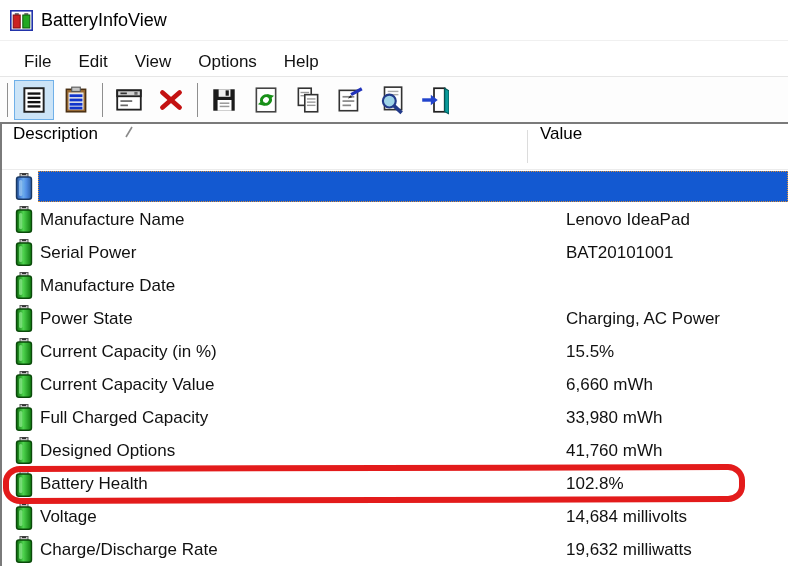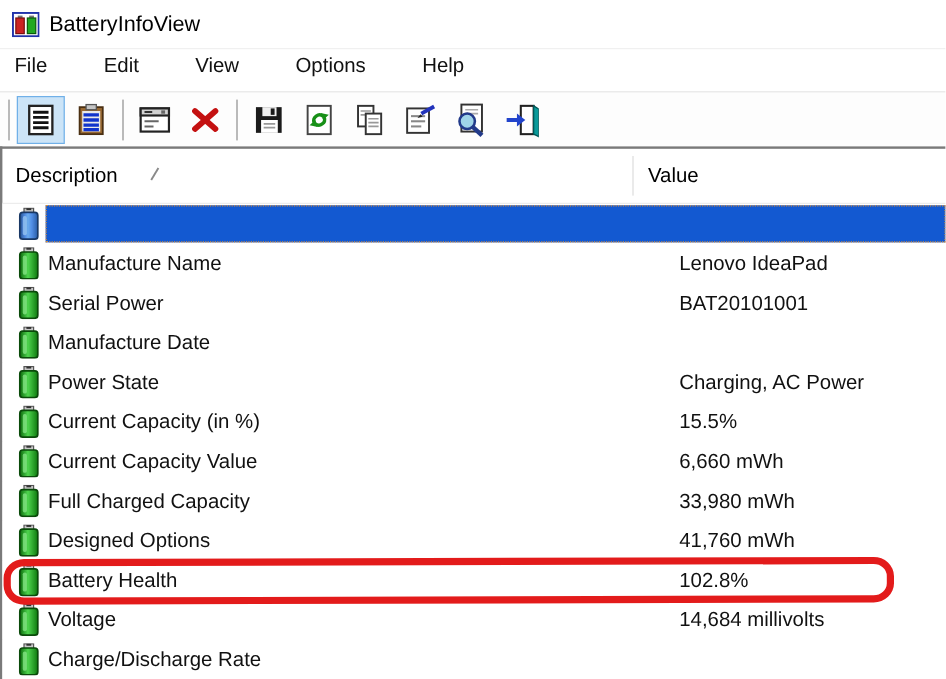--- a/index.html
+++ b/index.html
@@ -11,22 +11,22 @@
     position: relative;
   }
   
   .titlebar {
     height: 40px; display: flex; align-items: center;
     padding-left: 10px; gap: 8px; background: #fff;
   }
   .title-text { font-size: 18px; color: #000; }
   
   .menubar {
-    height: 36px; display: flex; align-items: flex-start;
-    padding-left: 2px; border-top: 1px solid #f0f0f0; background: #fff; gap: 20px;
+    height: 36px; display: flex; align-items: flex-end;
+    padding-left: 14px; border-top: 1px solid #f0f0f0; background: #fff;
   }
   .menu-item { font-size: 17px; padding: 4px 10px; margin-right: 7px; cursor: default; }
   
   .toolbar {
     height: 46px; display: flex; align-items: center;
     border-top: 1px solid #e6e6e6; background: #fdfdfd; padding-left: 2px;
   }
   .tb-sep { width: 1px; height: 34px; background: #8f8f8f; margin: 0 5px; flex: none; }
   .tb-btn {
     width: 40px; height: 40px; display: flex; align-items: center; justify-content: center;
@@ -35,21 +35,21 @@
   .tb-btn.active {
     background: var(--toolbar-active-bg, #cce4f7);
     border: 1px solid var(--toolbar-active-border, #70b0e8);
   }
   
   .listview {
     position: absolute; top: 122px; left: 0; right: 0; bottom: 0;
     border-top: 2px solid #7a7a7a; border-left: 2px solid #7a7a7a; background: #fff;
   }
   .list-header {
-    height: 46px; display: flex; align-items: center;
+    height: 46px; display: flex; align-items: flex-start;
     font-size: 17px; color: #000; position: relative; border-bottom: 1px solid #ececec;
   }
   .hdr-desc { width: 525px; padding-left: 11px; display: flex; align-items: center; gap: 26px; }
   .hdr-divider { position: absolute; left: 525px; top: 6px; bottom: 6px; width: 1px; background: #dcdcdc; }
   .hdr-value { padding-left: 13px; }
   .sort-glyph { display: inline-block; }
   
   .rows { }
   .row {
     height: 33px; display: flex; align-items: center;
@@ -433,17 +433,18 @@
     <div class="row-hl"></div>
     <span class="row-icon">
       <svg width="20" height="27" viewBox="0 0 20 27">
         <rect x="6" y="0.5" width="8" height="4.5" fill="#c9c9c9" stroke="#555" stroke-width="1"></rect>
         <rect x="8" y="0.5" width="4" height="1.6" fill="#333"></rect>
         <rect x="2.5" y="4" width="15" height="22.3" rx="2.5" fill="url(#batgrad)" stroke="#0a4a0a" stroke-width="1.4"></rect>
         <rect x="5" y="7" width="3.4" height="16" rx="1.6" fill="#8ae88a" opacity="0.75"></rect>
       </svg>
     </span>
     <span class="row-desc">Charge/Discharge Rate</span>
+    <span class="row-value">19,632 milliwatts</span>
   </div>
 </div>
 </div>
 
 <div class="annotation"></div>
 
 </body></html>

